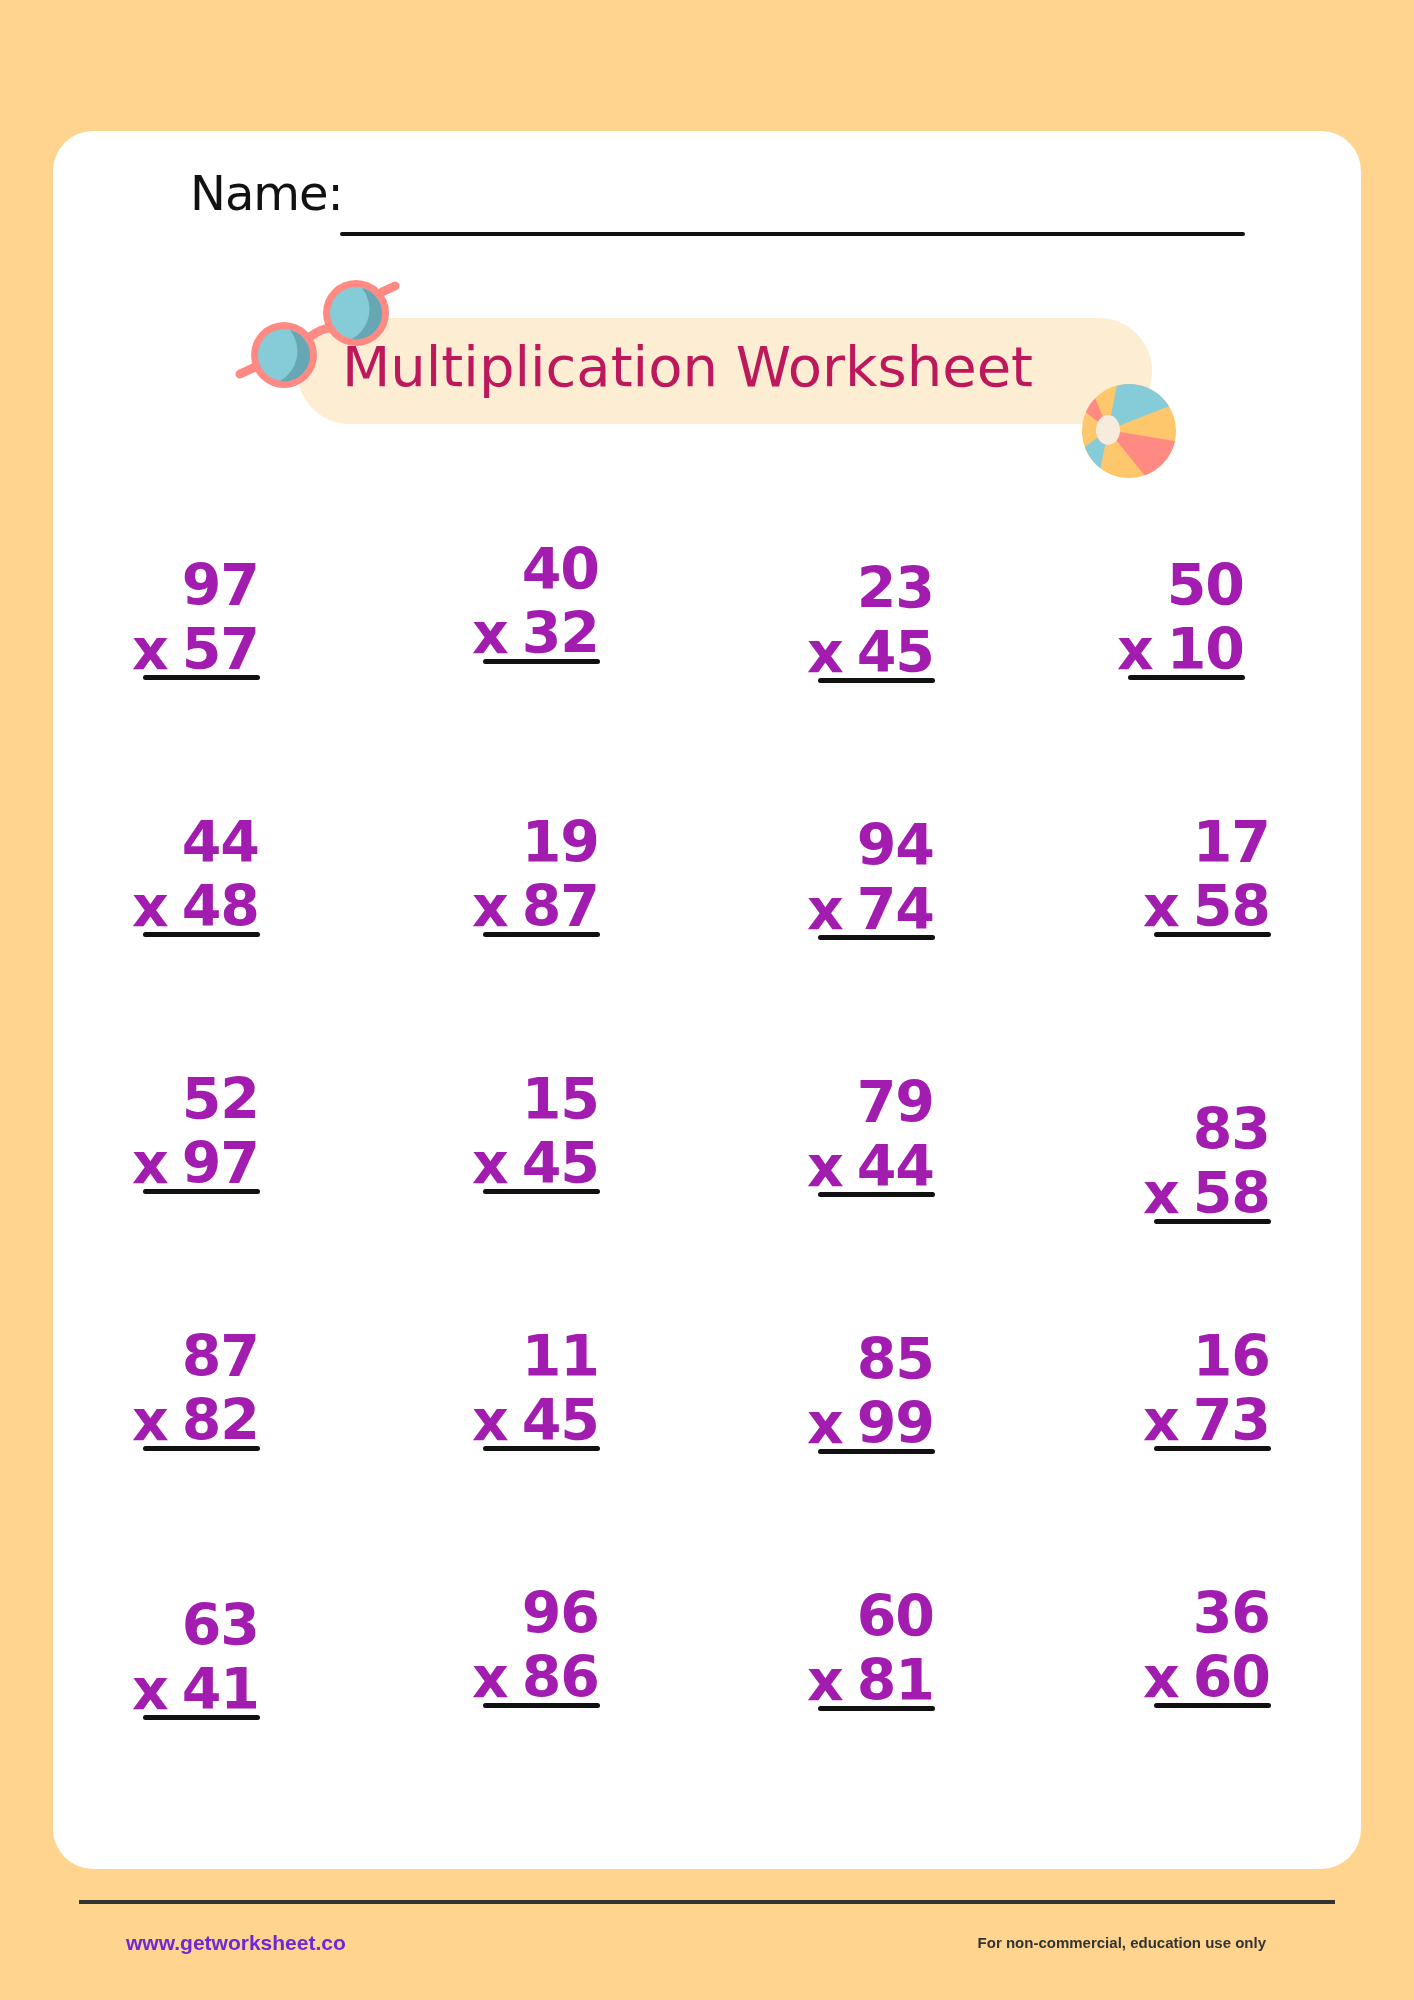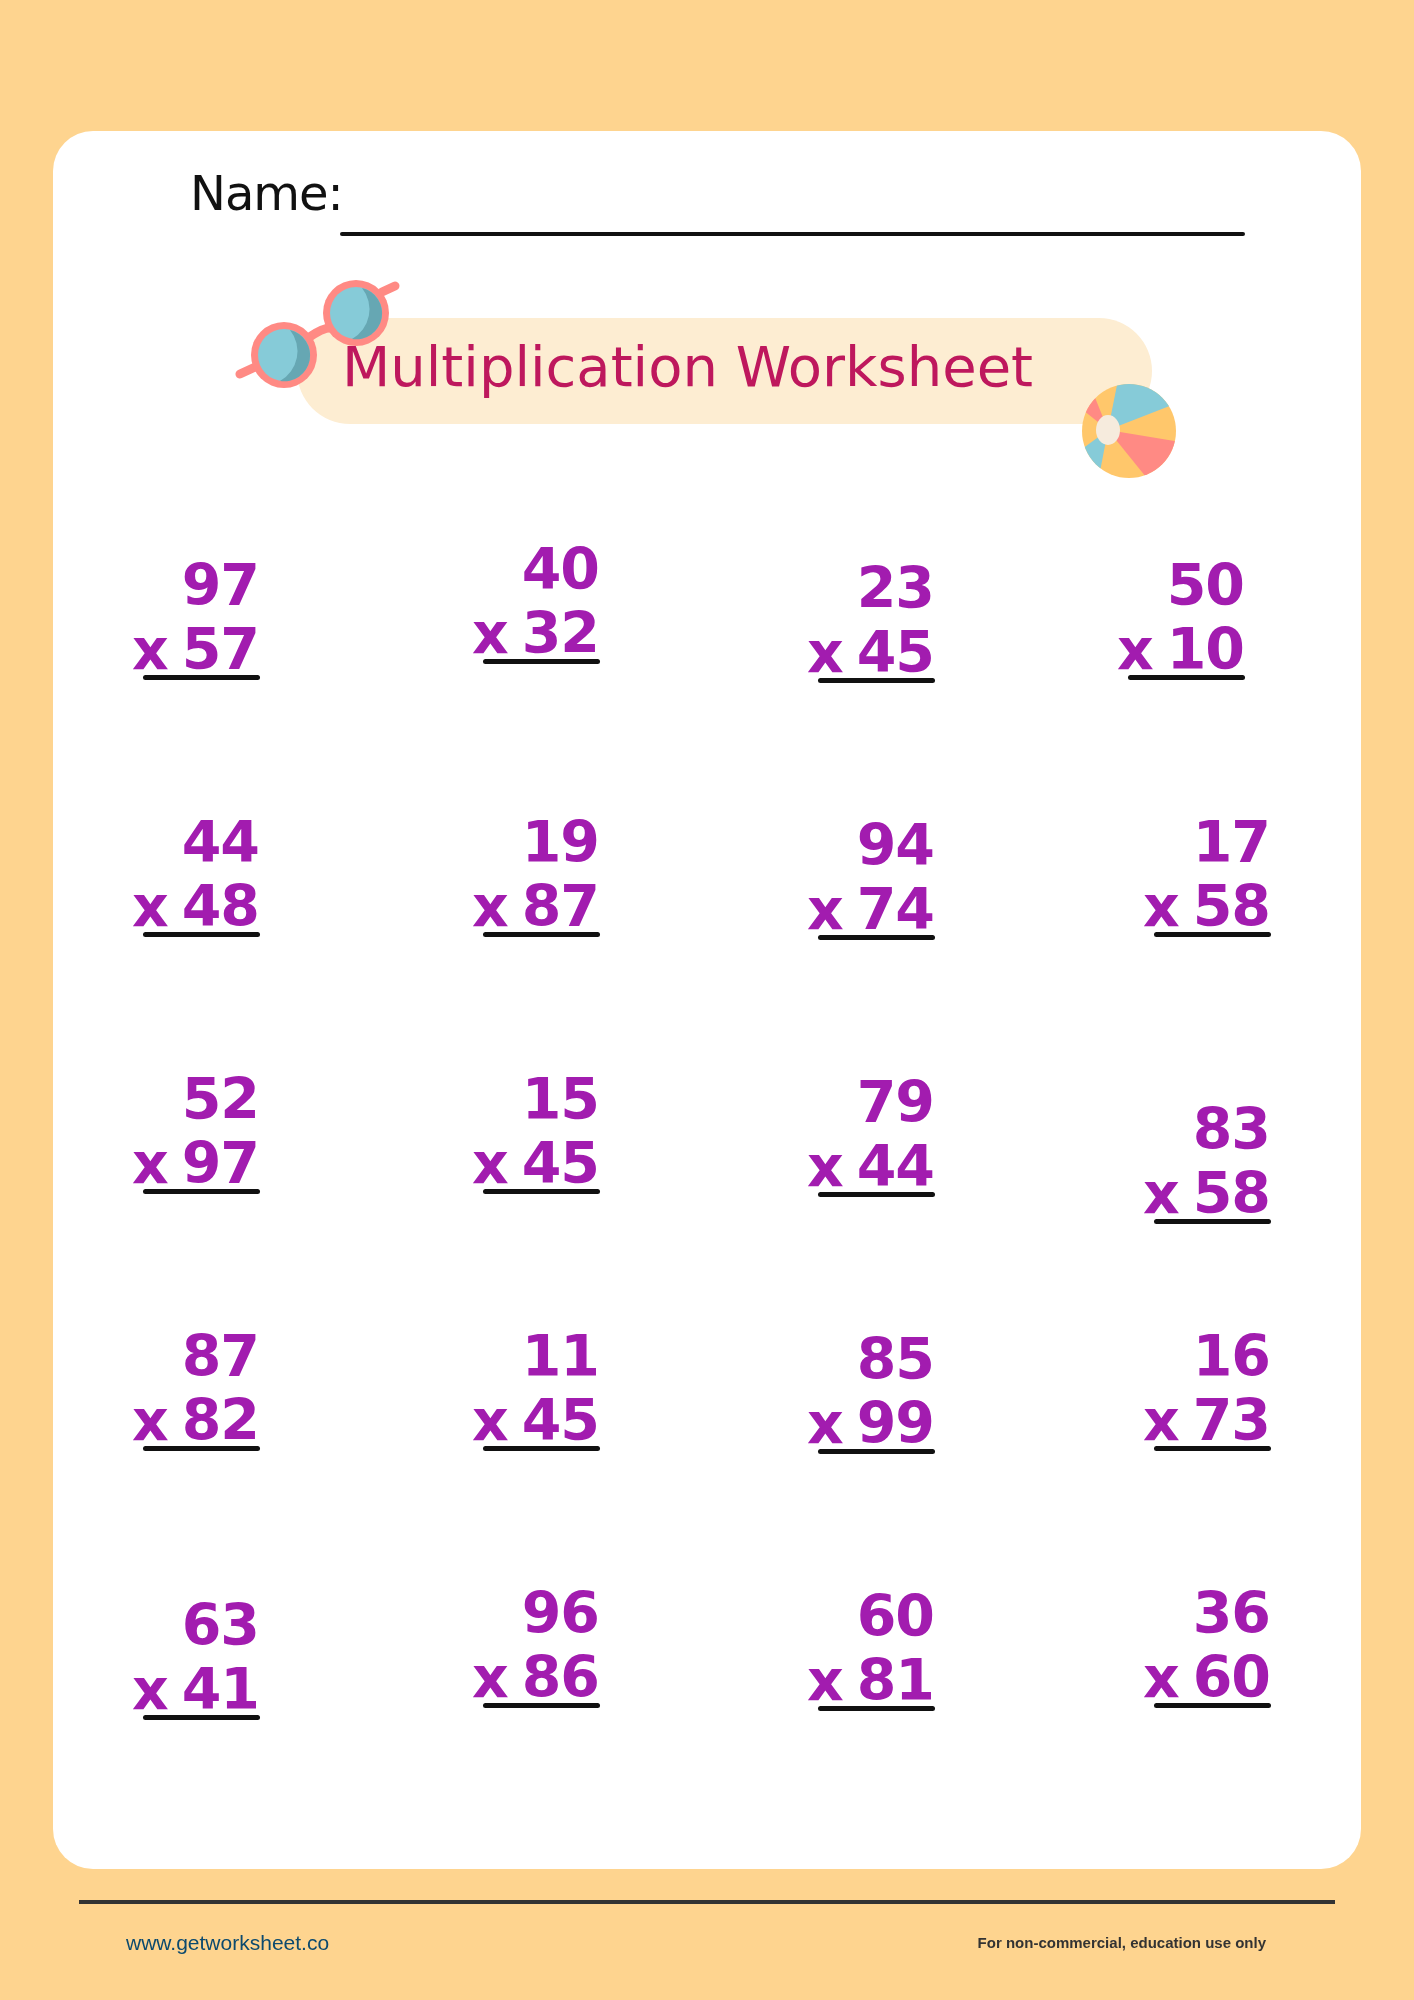--- a/index.html
+++ b/index.html
@@ -57,21 +57,21 @@
     width: 117px; height: 5px; background: #111; border-radius: 3px;
   }
 
   .footer-line {
     position: absolute; left: 79px; top: 1900px;
     width: 1256px; height: 4px; background: #333333;
   }
   .footer-left {
     position: absolute; left: 126px; top: 1930px;
     font-family: "Liberation Sans", sans-serif;
-    font-weight: normal; font-size: 21px; line-height: 26px; color: #0c4a6e;
+    font-weight: bold; font-size: 21px; line-height: 26px; color: #6d28d9;
   }
   .footer-right {
     position: absolute; left: 845px; top: 1930px; width: 421px;
     font-family: "Liberation Sans", sans-serif; text-align: right;
     font-weight: bold; font-size: 15px; line-height: 26px; color: #333333;
     white-space: nowrap;
   }
 </style>
 </head>
 <body>

